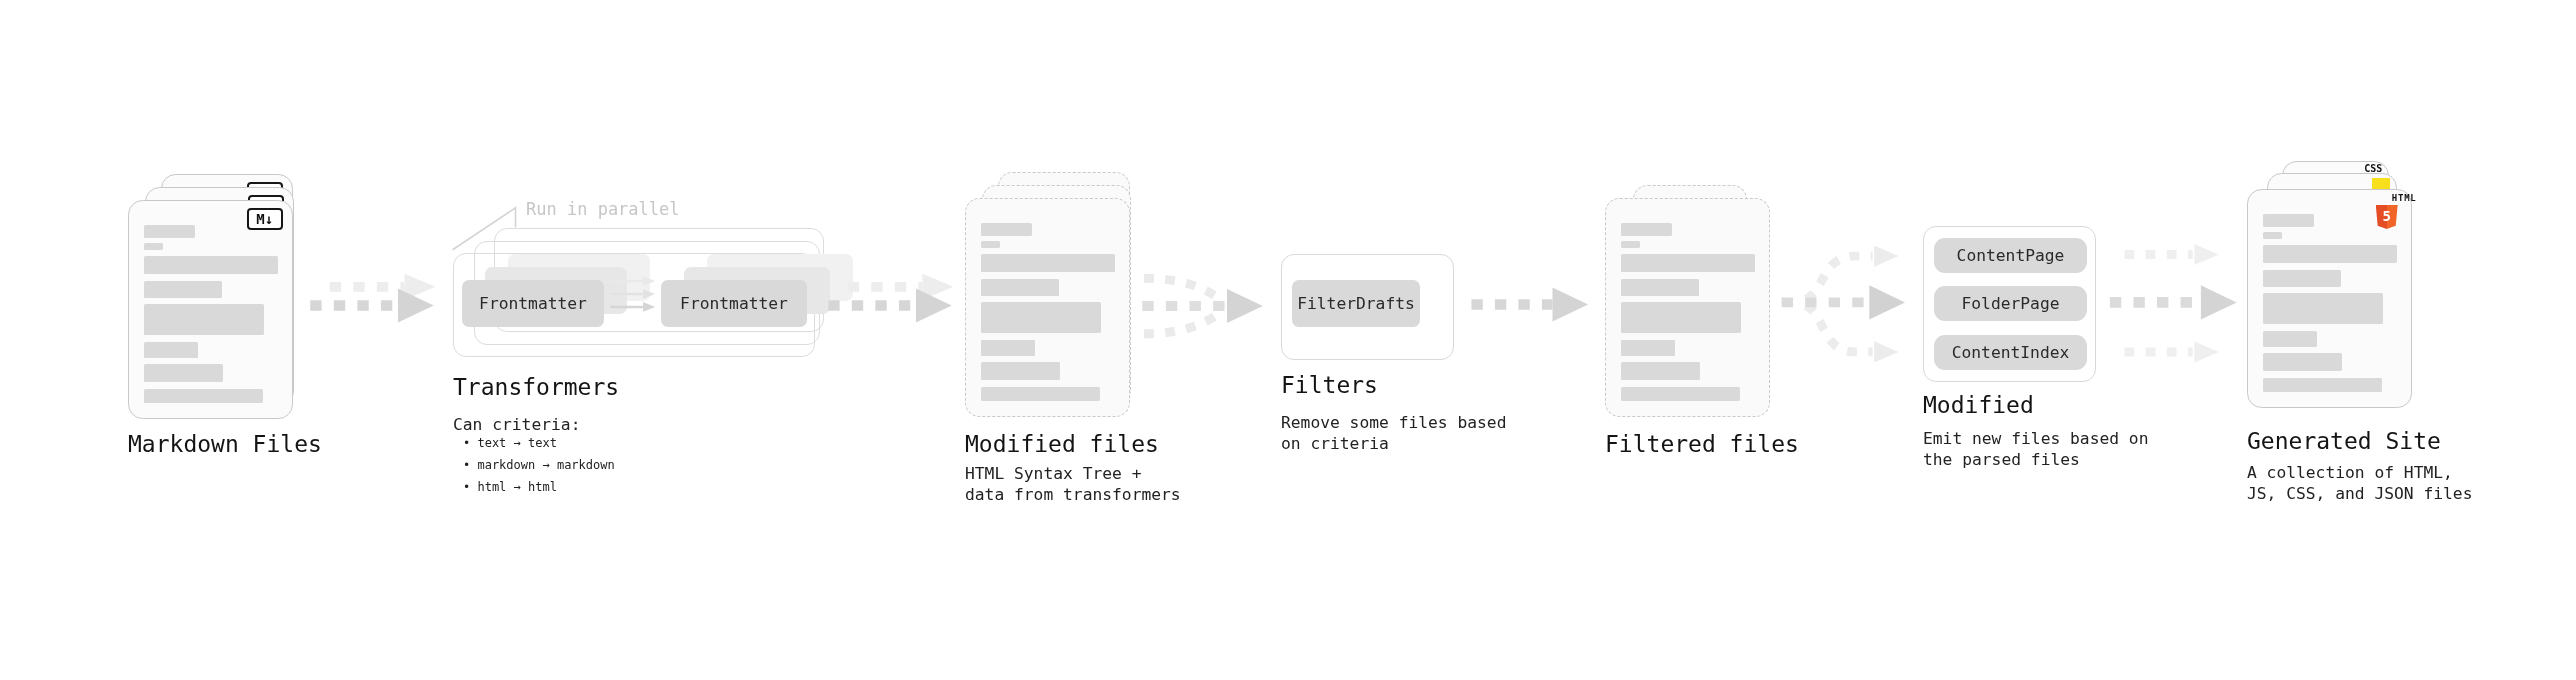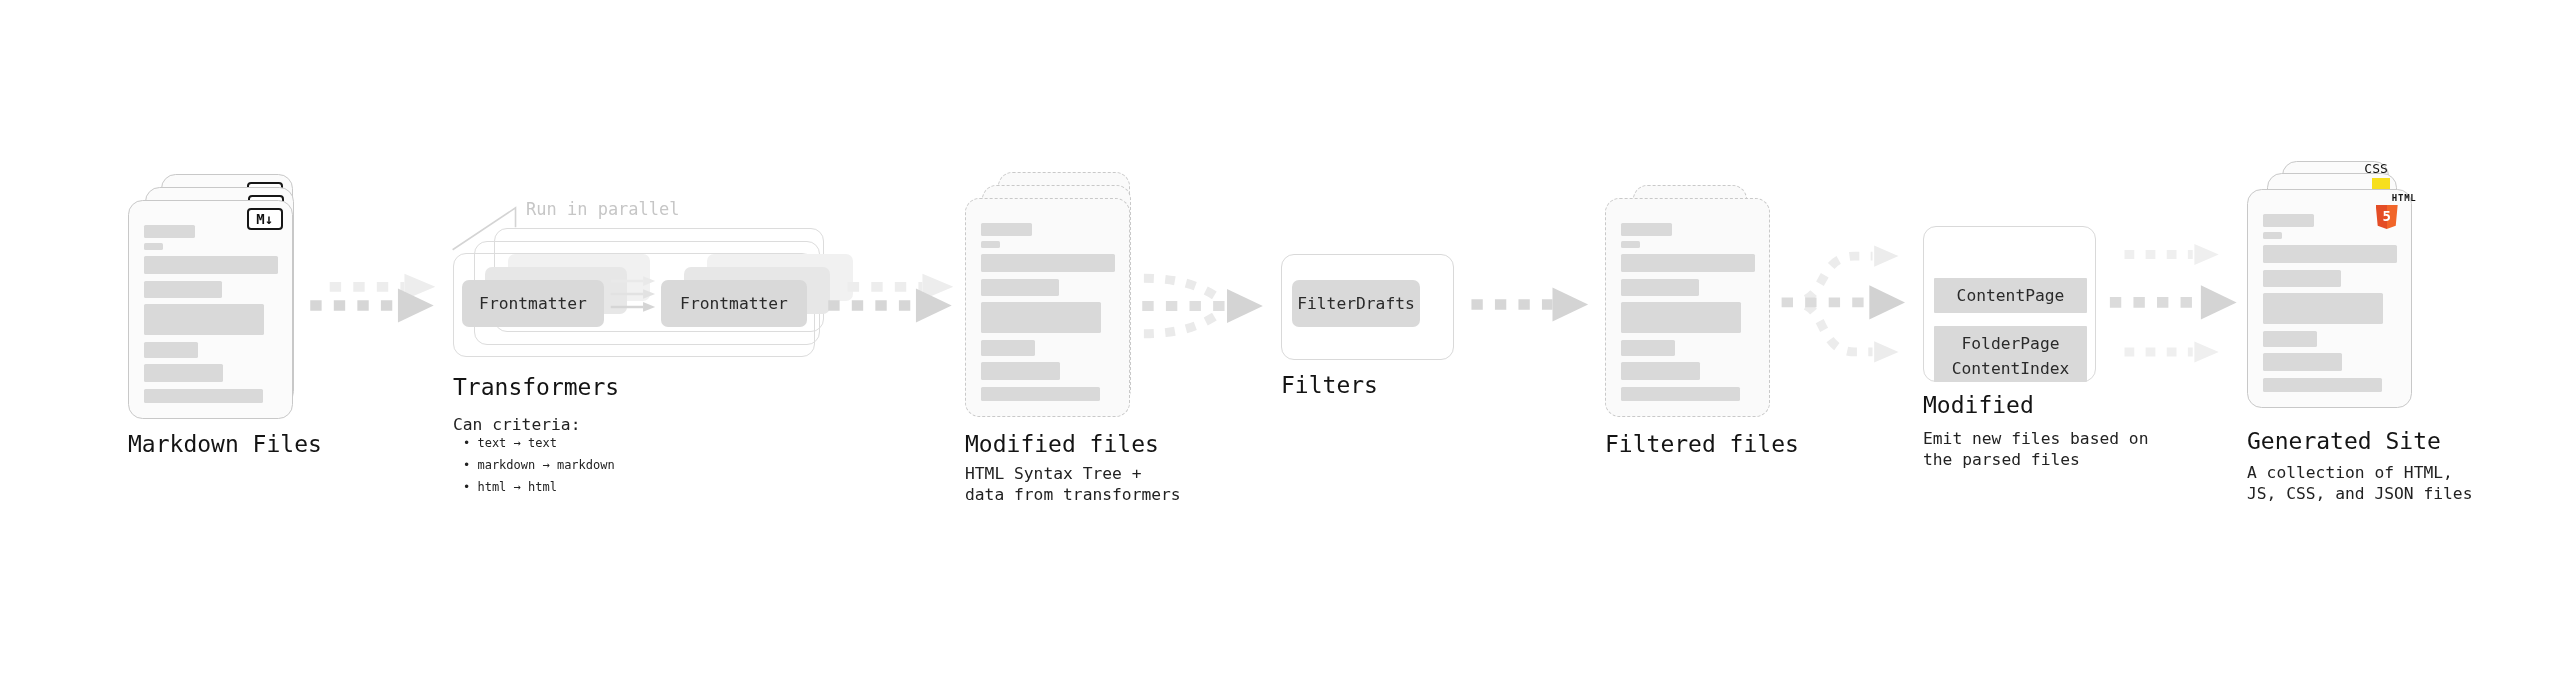--- a/index.html
+++ b/index.html
@@ -26,30 +26,30 @@
 
   .html5-logo{position:absolute;top:4.1px;right:7.3px;width:34px;text-align:center;}
   .html5-word{font-size:9px;font-weight:bold;letter-spacing:0.8px;color:#111;line-height:9px;margin-left:22px;}
   .html5-shield{width:22px;height:24.4px;margin:1.6px auto 0;
                 background:linear-gradient(90deg,#e44d26 50%,#f16529 50%);
                 clip-path:polygon(0 0,100% 0,91% 86%,50% 100%,9% 86%);
                 display:flex;align-items:center;justify-content:center;}
   .html5-num{color:#ffffff;font-size:14px;font-weight:bold;line-height:21px;}
   .js-badge{position:absolute;top:4.1px;right:5.7px;width:18.7px;height:12.2px;background:#f7df1e;}
   .css-badge{position:absolute;top:3.3px;right:5.7px;width:18px;text-align:center;}
-  .css-word{font-size:13px;font-weight:normal;color:#111;line-height:7.3px;}
+  .css-word{font-size:10px;font-weight:bold;color:#111;line-height:7.3px;}
   .css-bar{width:16.3px;height:3.3px;background:#2965f1;margin:0.8px auto 0;}
 
   
   .frame{position:absolute;border:1.6px solid #dcdcdc;border-radius:13px;box-sizing:border-box;}
   .pill{position:absolute;background:#d9d9d9;border-radius:7px;display:flex;align-items:center;
         justify-content:center;font-size:16.3px;color:#2a2a2a;box-sizing:border-box;}
   .pill.g1{background:#e7e7e7;}
   .pill.g2{background:#f1f1f1;}
-  .emit-pill{border-radius:1px;margin-top:40px;}
+  .emit-pill{border-radius:11px;}
 
   
   .stage-label{position:absolute;font-size:23px;color:#141414;line-height:28px;white-space:nowrap;}
   .stage-note{position:absolute;font-size:16.3px;color:#222222;line-height:21px;white-space:pre-line;}
   .bullet-line{position:absolute;font-size:12px;color:#222222;white-space:nowrap;}
   .annotation{position:absolute;font-size:17px;color:#c6c6c6;white-space:nowrap;}
   svg{position:absolute;overflow:visible;}
 </style>
 </head>
 <body>
@@ -139,20 +139,22 @@
   <svg style="left:1139px;top:262px" width="132" height="88" viewBox="0 0 162 108">
     <path d="M 6 20 C 55 20, 80 32, 102 47" fill="none" stroke="#eaeaea" stroke-width="11" stroke-dasharray="12 14"></path>
     <path d="M 6 88 C 55 88, 80 76, 102 61" fill="none" stroke="#eaeaea" stroke-width="11" stroke-dasharray="12 14"></path>
     <line x1="4" y1="54" x2="106" y2="54" stroke="#dedede" stroke-width="12" stroke-dasharray="14 15"></line>
     <polygon points="108,33 108,75 152,54" fill="#d4d4d4"></polygon>
   </svg>
 
   <div class="frame" style="left:1281px;top:254px;width:173px;height:106px;border-color:#d9d9d9"></div>
   <div class="pill" style="left:1292px;top:280px;width:128px;height:47px">FilterDrafts</div>
   <div class="stage-label" style="left:1281px;top:371px">Filters</div>
+  <div class="stage-note" style="left:1281px;top:412px">Remove some files based
+on criteria</div>
 
   <svg style="left:1468px;top:281px" width="126" height="47" viewBox="0 0 155 58">
     <line x1="4" y1="29" x2="104" y2="29" stroke="#d6d6d6" stroke-width="13" stroke-dasharray="14 15"></line>
     <polygon points="104,8 104,50 148,29" fill="#d4d4d4"></polygon>
   </svg>
 
   <div class="card dashed" style="left:1633px;top:185px;width:114px"></div>
   <div class="card dashed" style="left:1605px;top:198px">
     <div class="bar b1"></div>
     <div class="bar b2"></div>
@@ -170,21 +172,21 @@
     <polygon points="116,8 116,34 146,21" fill="#ececec"></polygon>
     <path d="M 32 82 C 56 94, 52 139, 92 139 L 114 139" fill="none" stroke="#ececec" stroke-width="11" stroke-dasharray="12 14"></path>
     <polygon points="116,126 116,152 146,139" fill="#ececec"></polygon>
     <line x1="2" y1="78" x2="108" y2="78" stroke="#dbdbdb" stroke-width="12" stroke-dasharray="14 15"></line>
     <polygon points="110,57 110,99 154,78" fill="#d2d2d2"></polygon>
   </svg>
 
   <div class="frame" style="left:1923px;top:226px;width:173px;height:156px;border-color:#d9d9d9"></div>
   <div class="pill emit-pill" style="left:1934px;top:238px;width:153px;height:35px">ContentPage</div>
   <div class="pill emit-pill" style="left:1934px;top:286px;width:153px;height:35px">FolderPage</div>
-  <div class="pill emit-pill" style="left:1934px;top:314px;width:153px;height:28px">ContentIndex</div>
+  <div class="pill emit-pill" style="left:1934px;top:335px;width:153px;height:35px">ContentIndex</div>
   <div class="stage-label" style="left:1923px;top:391px">Modified</div>
   <div class="stage-note" style="left:1923px;top:428px">Emit new files based on
 the parsed files</div>
 
   <svg style="left:2108px;top:239px" width="137" height="130" viewBox="0 0 168 160">
     <line x1="20" y1="19" x2="104" y2="19" stroke="#efefef" stroke-width="11" stroke-dasharray="12 14"></line>
     <polygon points="106,6 106,32 136,19" fill="#efefef"></polygon>
     <line x1="2" y1="78" x2="112" y2="78" stroke="#dbdbdb" stroke-width="13" stroke-dasharray="14 15"></line>
     <polygon points="114,57 114,99 158,78" fill="#d4d4d4"></polygon>
     <line x1="20" y1="139" x2="104" y2="139" stroke="#efefef" stroke-width="11" stroke-dasharray="12 14"></line>

